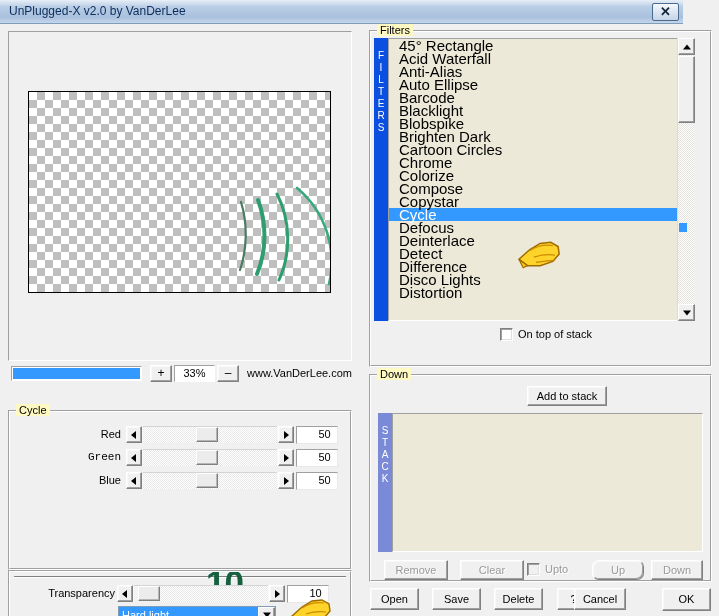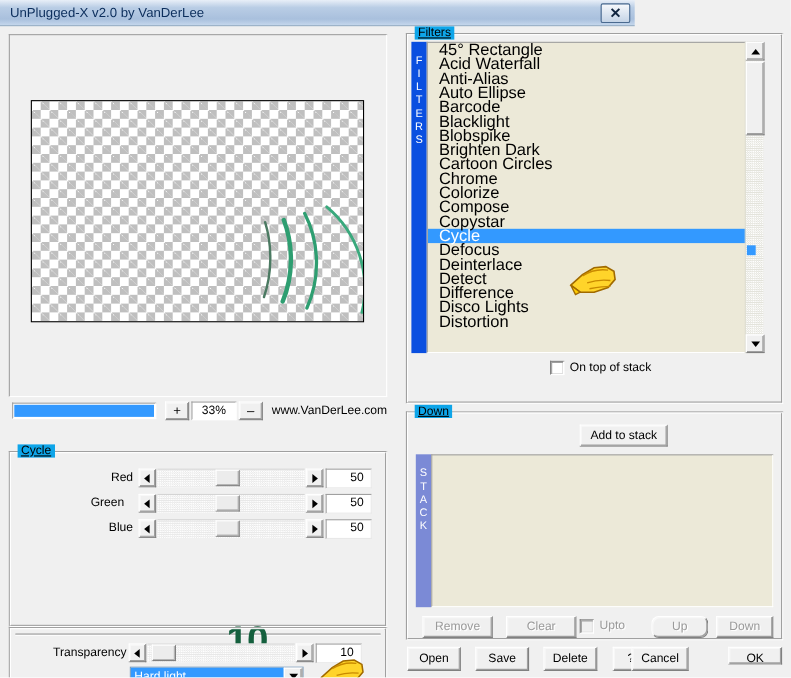--- a/index.html
+++ b/index.html
@@ -19,21 +19,21 @@
     height: 616px;
     overflow: hidden;
     background: #f0f0f0;
     box-sizing: border-box;
   }
 
   
   .titlebar {
     position: absolute;
     left: 0; top: 0;
-    width: 577px;
+    width: 683px;
     height: 24px;
     background: linear-gradient(180deg, #e8eff8 0%, #b9cde5 30%, #a9c0dd 75%, #c5d7ec 100%);
     border-bottom: 1px solid #7f9db9;
     box-sizing: border-box;
   }
   .titlebar .tb-text {
     position: absolute;
     left: 9px; top: 4px;
     font-size: 12px;
     color: #0c2e5c;
@@ -77,26 +77,25 @@
     left: 0; top: 0; right: 0; bottom: 0;
     border: 1px solid #a0a0a0;
     border-top-color: #ffffff;
     border-left-color: #ffffff;
     box-sizing: border-box;
     pointer-events: none;
   }
   .group-label {
     position: absolute;
     top: -7px; left: 7px;
-    background: #0ea5e9;
+    background: #fef9c3;
     padding: 0 3px;
     font-size: 11px;
     color: #000;
     z-index: 3;
-    text-decoration: underline;
   }
 
   
   .preview-panel {
     position: absolute;
     left: 8px; top: 7px;
     width: 344px; height: 330px;
     background: #f0f0f0;
     border: 1px solid #a0a0a0;
     border-right-color: #ffffff;
@@ -470,21 +469,21 @@
             </div>
           <div class="arr-btn right">
               <i class="arr-glyph"></i>
             </div>
           <div class="thumb" style="left:70px;"></div>
         </div>
         <div class="numbox" style="left:287px;top:0;">50</div>
       </div>
 
       <div class="ctrl-row" style="left:0;top:38px;width:344px;">
-        <div class="ctrl-label" style="left:52px;width:52px;">Green</div>
+        <div class="ctrl-label" style="left:60px;width:52px;font-family:Liberation Mono, monospace;">Green</div>
         <div class="slider" style="left:117px;width:168px;">
           <div class="slider-track"></div>
           <div class="arr-btn left">
               <i class="arr-glyph"></i>
             </div>
           <div class="arr-btn right">
               <i class="arr-glyph"></i>
             </div>
           <div class="thumb" style="left:70px;"></div>
         </div>
@@ -632,17 +631,17 @@
       <div class="pbtn disabled" style="left:222px;top:185px;width:52px;height:20px;line-height:18px;border-radius:7px;">Up</div>
       <div class="pbtn disabled" style="left:281px;top:185px;width:52px;height:20px;line-height:18px;">Down</div>
     </div>
 
     <div>
       <div class="pbtn" style="left:370px;top:564px;width:49px;height:22px;line-height:20px;">Open</div>
       <div class="pbtn" style="left:432px;top:564px;width:49px;height:22px;line-height:20px;">Save</div>
       <div class="pbtn" style="left:494px;top:564px;width:49px;height:22px;line-height:20px;">Delete</div>
       <div class="pbtn" style="left:557px;top:564px;width:33px;height:22px;line-height:20px;">?</div>
       <div class="pbtn" style="left:574px;top:564px;width:52px;height:22px;line-height:20px;">Cancel</div>
-      <div class="pbtn" style="left:662px;top:564px;width:49px;height:16px;line-height:20px;">OK</div>
+      <div class="pbtn" style="left:662px;top:564px;width:49px;height:23px;line-height:20px;">OK</div>
     </div>
 
   </div>
 </div>
 
 </body></html>

